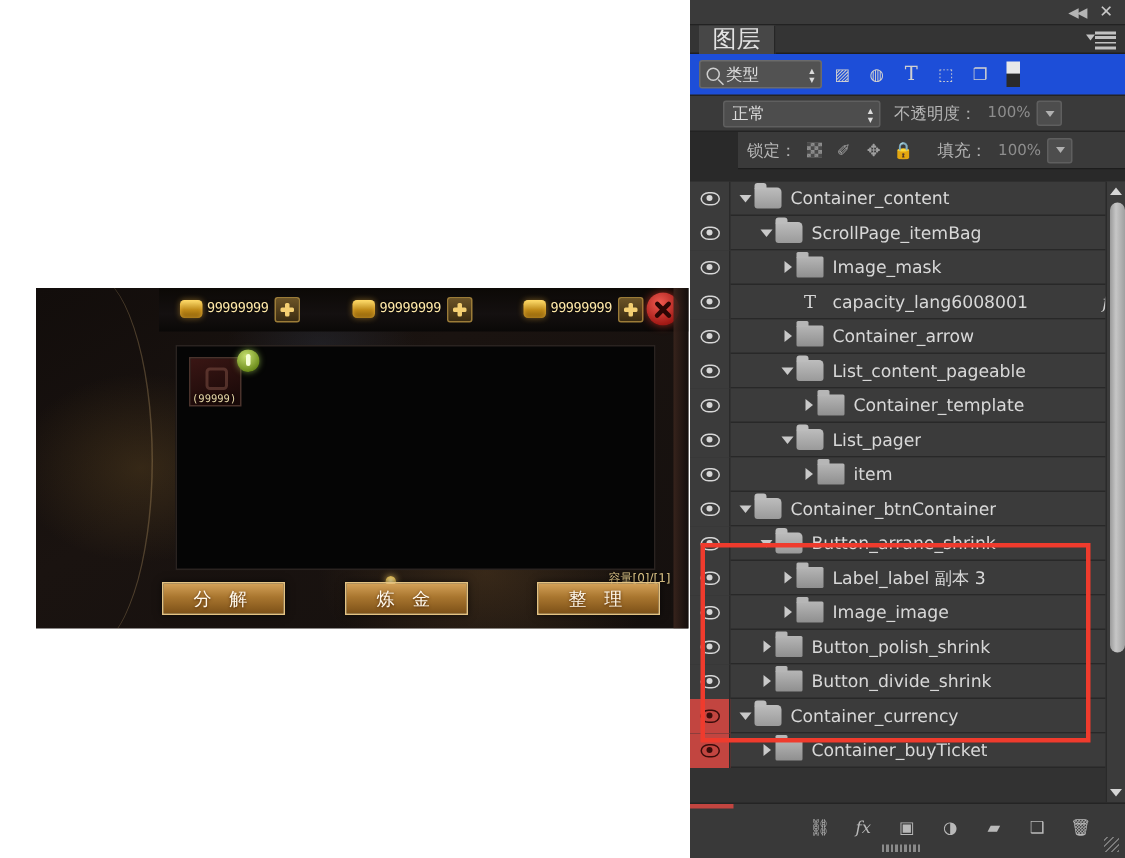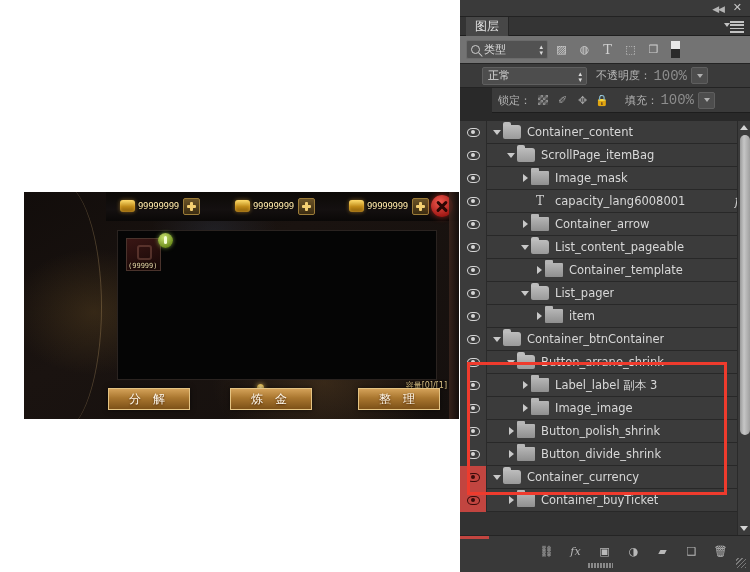--- a/index.html
+++ b/index.html
@@ -71,45 +71,45 @@
 
   
   #ps { position:absolute; left:460px; top:0; width:290px; height:572px; background:#292929;
     font-size:11px; color:#cfcfcf; }
   #ps-topbar { height:17px; background:#3a3a3a; position:relative; border-bottom:1px solid #222; }
   #collapse-ico{ position:absolute; right:26px; top:4px; color:#b4b4b4; font-size:9px; letter-spacing:-1px;}
   #close-ico { position:absolute; right:8px; top:2px; color:#c8c8c8; font-size:11px; line-height:12px; }
 
   #ps-tabrow { height:19px; background:#343434; position:relative; border-bottom:1px solid #1f1f1f; }
   #tab-layers { position:absolute; left:6px; top:0; height:19px; padding:0 9px; background:#474747;
-    display:flex; align-items:center; color:#e3e3e3; font-size:12px; border-right:1px solid #262626;}
+    display:flex; align-items:center; color:#e3e3e3; font-size:16px; border-right:1px solid #262626;}
   #panel-menu { position:absolute; right:6px; top:4px; width:14px; height:11px; }
   #panel-menu i { display:block; height:1.6px; background:#c2c2c2; margin-bottom:1.8px; }
   #panel-menu .car{ position:absolute; left:-6px; top:2px; width:0;height:0;
     border-left:3.5px solid transparent;border-right:3.5px solid transparent;border-top:4px solid #c2c2c2;}
 
-  #filterrow { height:28px; background:#737373; display:flex; align-items:center; padding:0 6px;
+  #filterrow { height:28px; background:#1d4ed8; display:flex; align-items:center; padding:0 6px;
     border-bottom:1px solid #232323; }
   #filter-select { width:82px; height:19px; background:#525252; border:1px solid #6b6b6b; border-radius:2px;
     display:flex; align-items:center; padding:0 4px; position:relative; color:#dedede; }
   .mag { width:9px;height:9px;border:1.4px solid #cfcfcf;border-radius:50%;margin-right:4px;position:relative;}
   .mag:after{content:"";position:absolute;right:-3.5px;bottom:-2.5px;width:4.5px;height:1.4px;background:#cfcfcf;transform:rotate(45deg);}
   #filter-select .lbl{font-size:11px;}
   .stepper{position:absolute;right:4px;top:3px;color:#dcdcdc;font-size:7px;line-height:6px;text-align:center;}
   .ficon { width:19px;height:18px;margin-left:4px; display:flex;align-items:center;justify-content:center;
     color:#d0d0d0; }
   #grad-ico { width:9px;height:17px;margin-left:8px;
     background:linear-gradient(180deg,#e8e8e8 0%, #e8e8e8 45%, #2a2a2a 50%, #2a2a2a 100%); }
 
   #moderow { height:24px; background:#3a3a3a; display:flex; align-items:center; padding:0 22px;
     border-bottom:1px solid #232323; }
   #blend-select{ width:105px;height:18px;background:#4d4d4d;border:1px solid #5f5f5f;border-radius:2px;
     display:flex;align-items:center;padding:0 5px; position:relative; color:#dcdcdc; }
   .rowlabel{ margin-left:9px; color:#b6b6b6; font-size:11px; }
-  .numfield{ width:34px; text-align:right; color:#8d8d8d; font-size:14px; margin-left:2px;font-family:Liberation Mono, monospace; }
+  .numfield{ width:34px; text-align:right; color:#8d8d8d; font-size:10px; margin-left:2px; }
   .spin{ width:17px;height:17px;background:#4d4d4d;border:1px solid #5f5f5f;border-radius:2px;
     margin-left:4px; display:flex;align-items:center;justify-content:center;}
   .spin:after{content:"";width:0;height:0;border-left:3.5px solid transparent;border-right:3.5px solid transparent;
     border-top:4px solid #b0b0b0;}
 
   #lockrow { height:25px; background:#3a3a3a; display:flex; align-items:center; padding:0 6px;
     border-bottom:1px solid #1d1d1d;margin-left:32px; }
   .lockico{ width:17px;height:16px;margin-left:3px;display:flex;align-items:center;justify-content:center;color:#9e9e9e;}
   .checker{width:10px;height:10px;
     background:

